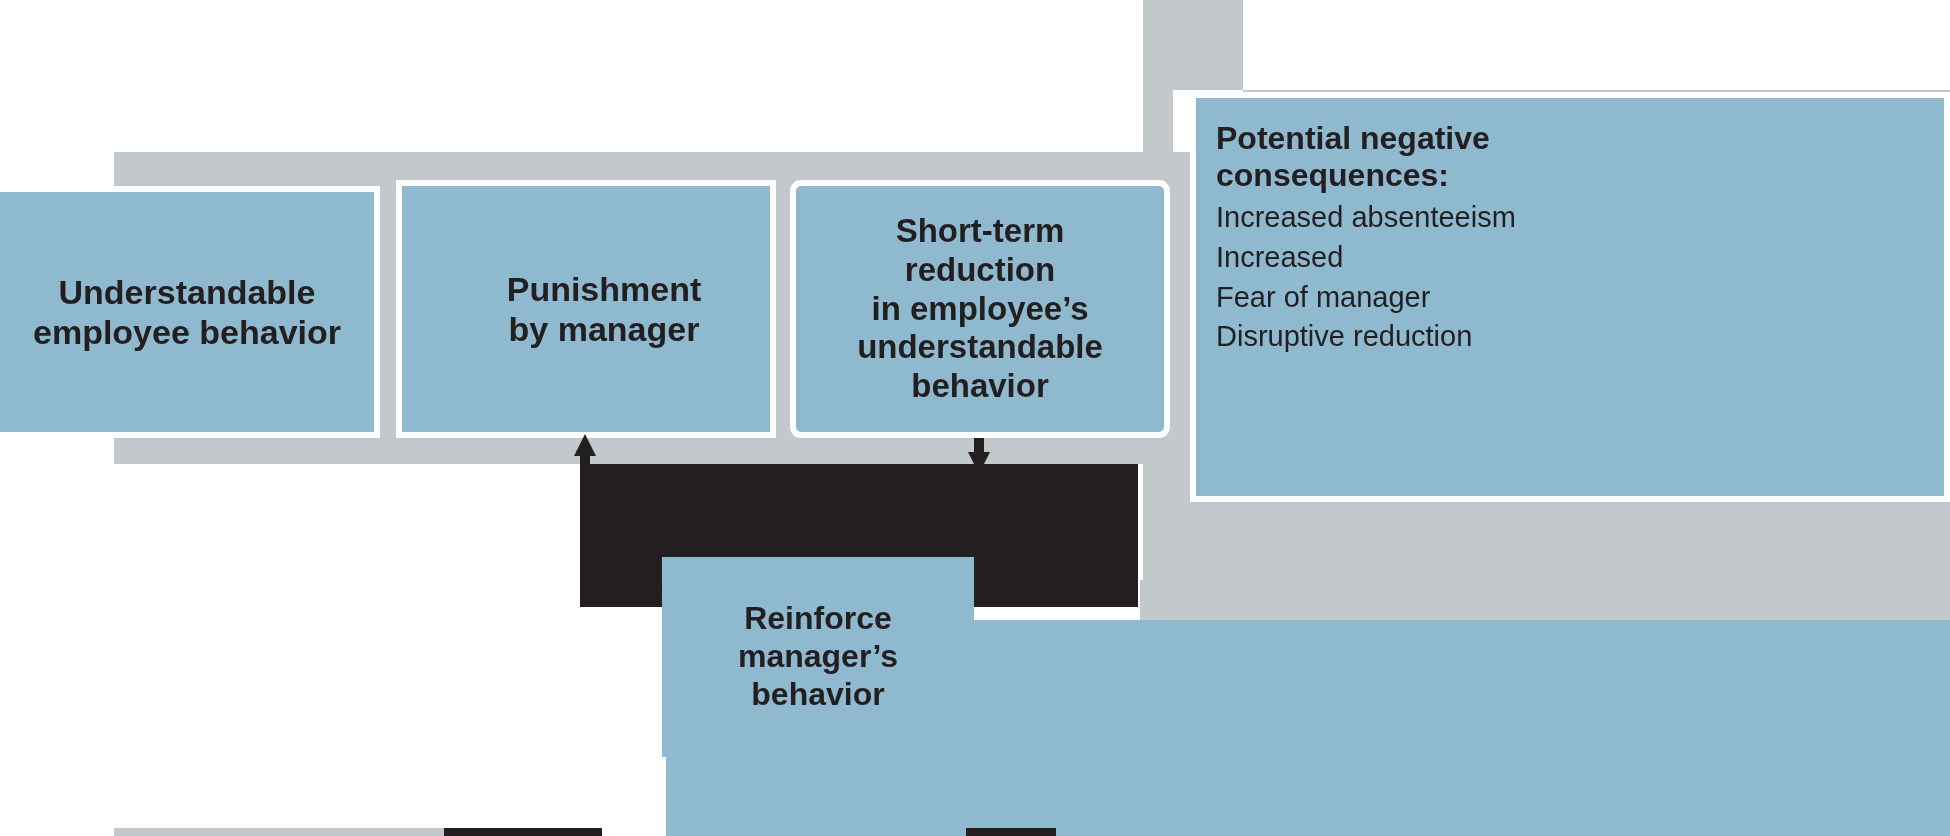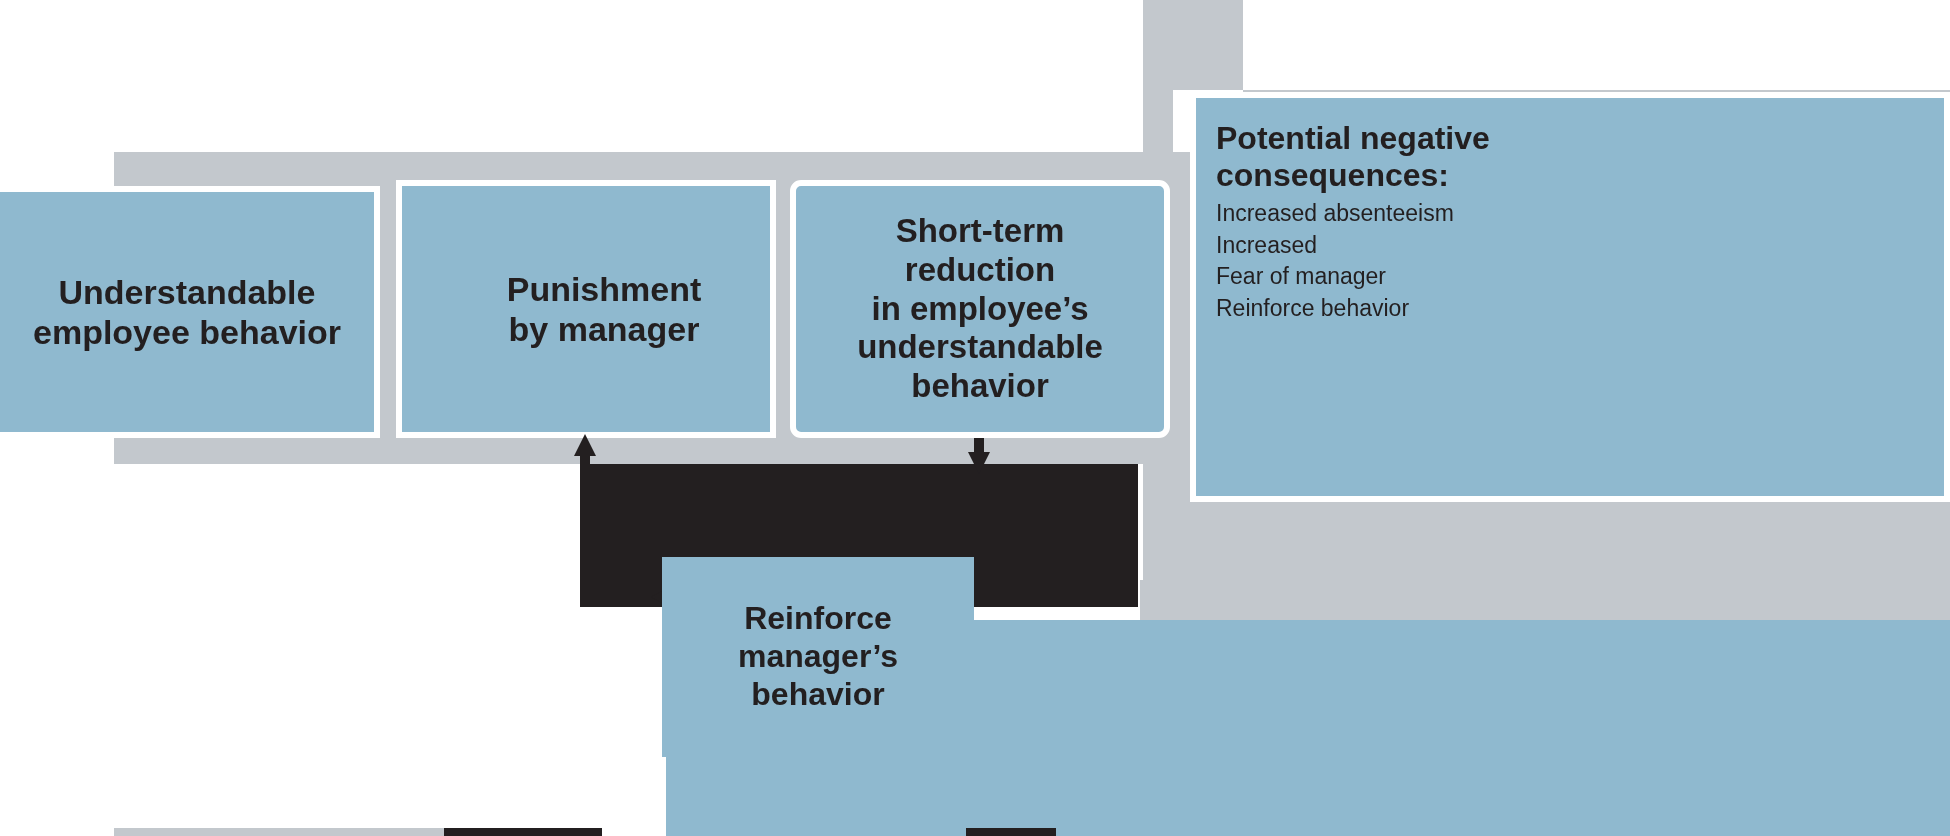--- a/index.html
+++ b/index.html
@@ -53,21 +53,21 @@
     margin: 0 0 4px 0;
     font-size: 32px;
     font-weight: bold;
     line-height: 1.16;
     white-space: pre-line;
   }
   .cpanel ul {
     list-style: none;
     margin: 0;
     padding: 0;
-    font-size: 23px;
+    font-size: 29px;
     line-height: 1.37;
     font-weight: normal;
   }
   .cpanel li { white-space: pre-line; }
 
   
   .arrow-stem { position: absolute; background: #231f20; }
   .tri-up {
     position: absolute;
     width: 0; height: 0;
@@ -152,17 +152,17 @@
 behavior</span>
   </div>
 
   <div class="cpanel" style="left:1190px; top:92px; width:760px; height:410px;">
     <h3>Potential negative
 consequences:</h3>
     <ul>
       <li>Increased absenteeism</li>
       <li>Increased</li>
       <li>Fear of manager</li>
-      <li>Reinforce behavior</li>
+      <li>Disruptive reduction</li>
     </ul>
   </div>
 
 </div>
 
 </body></html>

